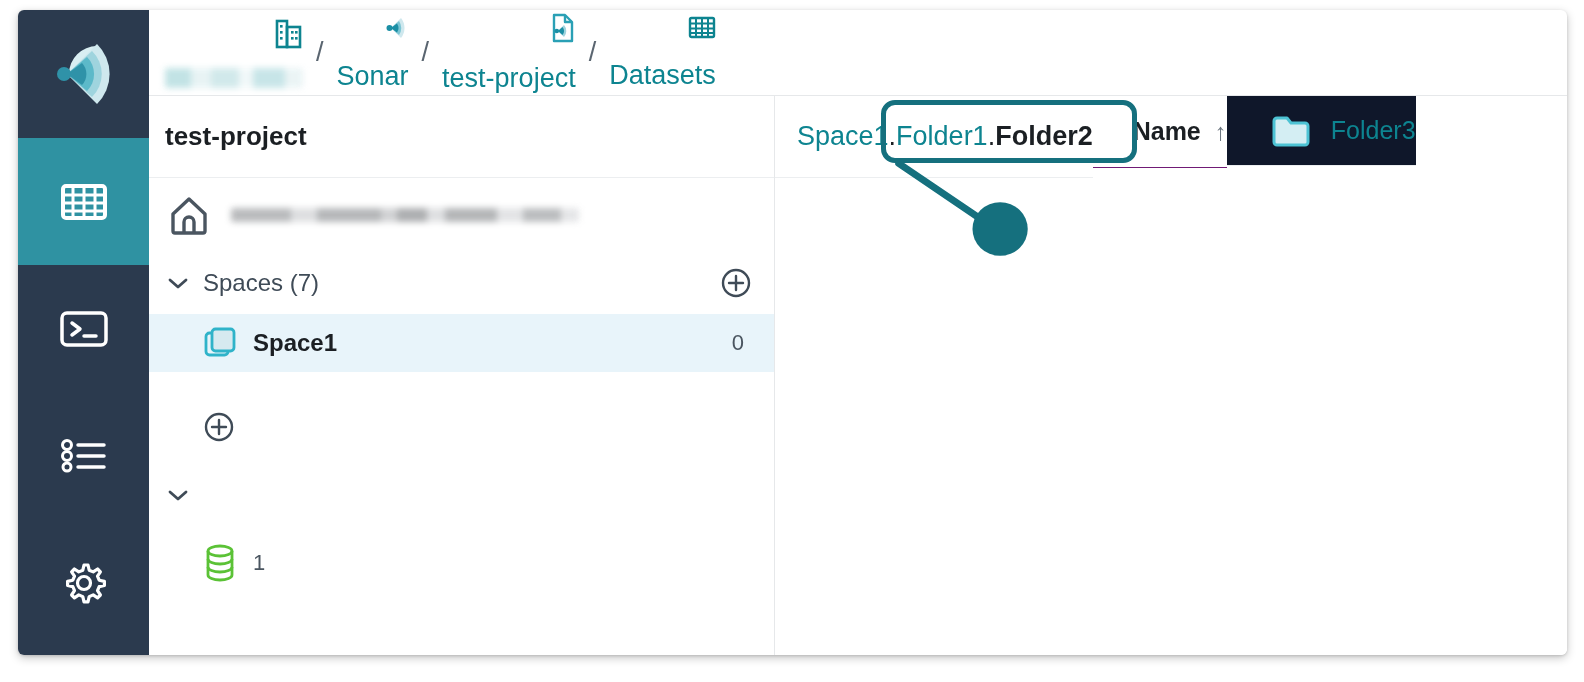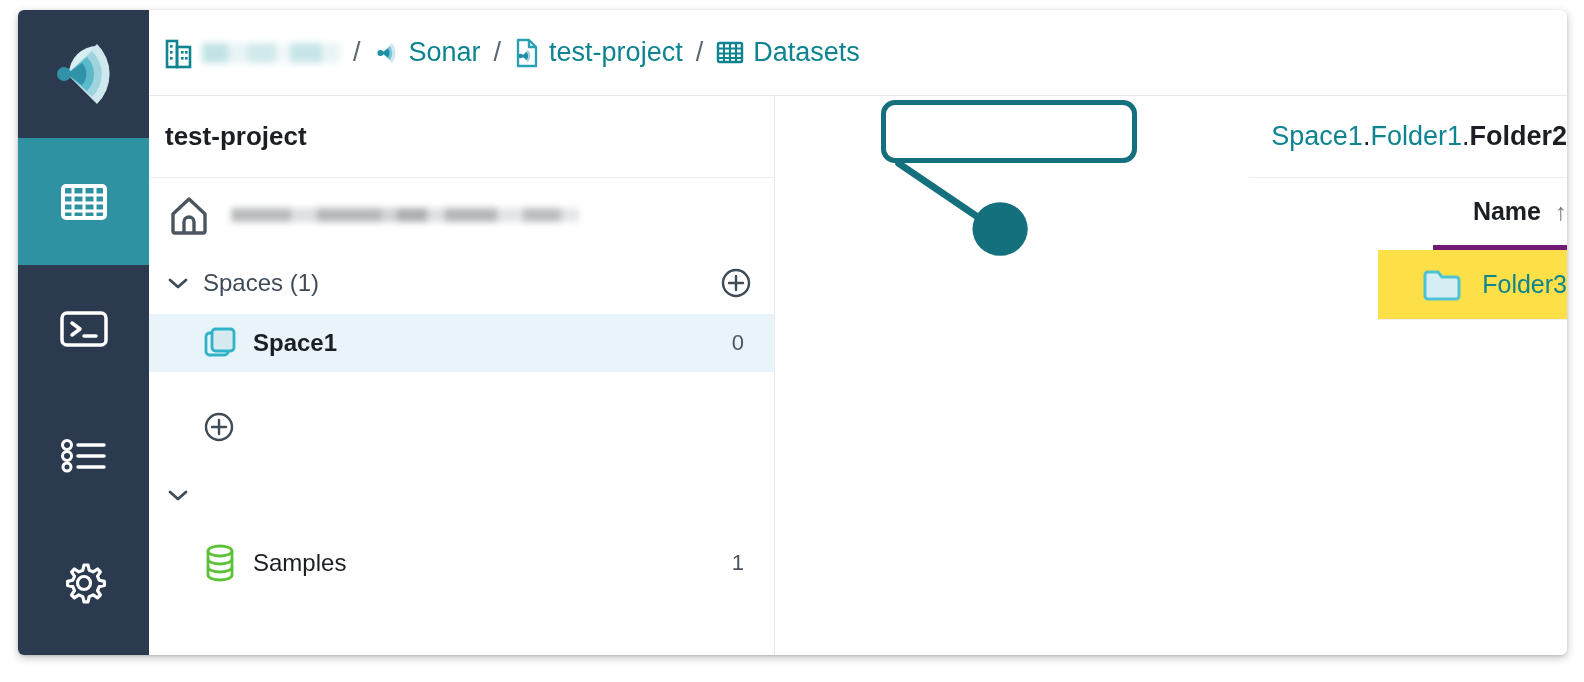--- a/index.html
+++ b/index.html
@@ -57,26 +57,27 @@
     height: 86px;
     flex: 0 0 86px;
     border-bottom: 1px solid #e6e8ea;
     display: flex;
     align-items: center;
     padding-left: 16px;
     gap: 0px;
   }
   .crumb {
     display: flex;
-    align-items: center;
-    gap: 9px;
+    align-items: flex-end;
+    gap: 19px;
     color: #0d8490;
     font-size: 27px;
     cursor: pointer;
     white-space: nowrap;
+    flex-direction: column;
   }
   .crumb-sep {
     color: #5a6570;
     font-size: 27px;
     padding: 0 13px;
     font-weight: 300;
   }
   .redacted {
     display: inline-block;
     height: 20px;
@@ -191,25 +192,24 @@
   .tree-label.bold { font-weight: bold; }
   .tree-count {
     font-size: 22px;
     color: #4a5560;
   }
 
   
   #dataset-panel {
     flex: 1 1 auto;
     display: flex;
-    flex-direction: column;
+    flex-direction: row;
     min-width: 0;
     position: relative;
     background: #fff;
-    align-items: flex-end;
   }
   #path-row {
     height: 82px;
     flex: 0 0 82px;
     display: flex;
     align-items: center;
     padding-left: 22px;
     border-bottom: 1px solid #eceef0;
   }
   #dataset-path {
@@ -220,36 +220,36 @@
   #dataset-path .dot { color: #1b1f23; }
   #dataset-path .current { color: #1b1f23; font-weight: bold; }
 
   #table-head {
     height: 72px;
     flex: 0 0 72px;
     display: flex;
     align-items: center;
     padding-left: 40px;
     gap: 14px;
-    border-bottom: 5px solid #701a75;
+    border-bottom: 1px solid #701a75;
   }
   #col-name {
     font-size: 25px;
     font-weight: bold;
     color: #1b1f23;
   }
   .sort-arrow { color: #6b757f; font-size: 24px; cursor: pointer; }
 
   .data-row {
     height: 70px;
     display: flex;
     align-items: center;
     padding-left: 44px;
     gap: 18px;
-    background: #fde047;
+    background: #0f172a;
     border-bottom: 1px solid #eceef0;
     cursor: pointer;
   }
   .row-label {
     font-size: 25px;
     color: #0d8490;
   }
 
   
   #annotation-layer {
@@ -400,21 +400,21 @@
           </svg>
           <span class="redacted-grey"></span>
         </div>
 
         <div class="section-row">
           <span class="chev">
             <svg width="22" height="14" viewBox="0 0 22 14">
               <polyline points="3,4 11,11 19,4" fill="none" stroke="#3f4b57" stroke-width="2.8" stroke-linecap="round" stroke-linejoin="round"></polyline>
             </svg>
           </span>
-          <span class="section-label">Spaces (1)</span>
+          <span class="section-label">Spaces (7)</span>
           <span class="add-btn">
             <svg width="32" height="32" viewBox="0 0 32 32">
               <circle cx="16" cy="16" r="13" fill="none" stroke="#3f4b57" stroke-width="2.4"></circle>
               <line x1="16" y1="9" x2="16" y2="23" stroke="#3f4b57" stroke-width="2.4" stroke-linecap="round"></line>
               <line x1="9" y1="16" x2="23" y2="16" stroke="#3f4b57" stroke-width="2.4" stroke-linecap="round"></line>
             </svg>
           </span>
         </div>
 
         <div class="tree-row selected">
@@ -445,21 +445,20 @@
           </span>
         </div>
 
         <div class="tree-row" style="margin-top:8px">
           <svg width="34" height="38" viewBox="0 0 34 38">
             <ellipse cx="17" cy="7" rx="12" ry="5" fill="none" stroke="#5bc236" stroke-width="2.8"></ellipse>
             <path d="M5 7 v8 a12 5 0 0 0 24 0 v-8" fill="none" stroke="#5bc236" stroke-width="2.8"></path>
             <path d="M5 15 v8 a12 5 0 0 0 24 0 v-8" fill="none" stroke="#5bc236" stroke-width="2.8"></path>
             <path d="M5 23 v8 a12 5 0 0 0 24 0 v-8" fill="none" stroke="#5bc236" stroke-width="2.8"></path>
           </svg>
-          <span class="tree-label">Samples</span>
           <span class="tree-count">1</span>
         </div>
 
       </div>
 
       <div id="dataset-panel">
 
         <div id="path-row">
           <span id="dataset-path">
             <span class="link">Space1</span><span class="dot">.</span><span class="link">Folder1</span><span class="dot">.</span><span class="current">Folder2</span>

